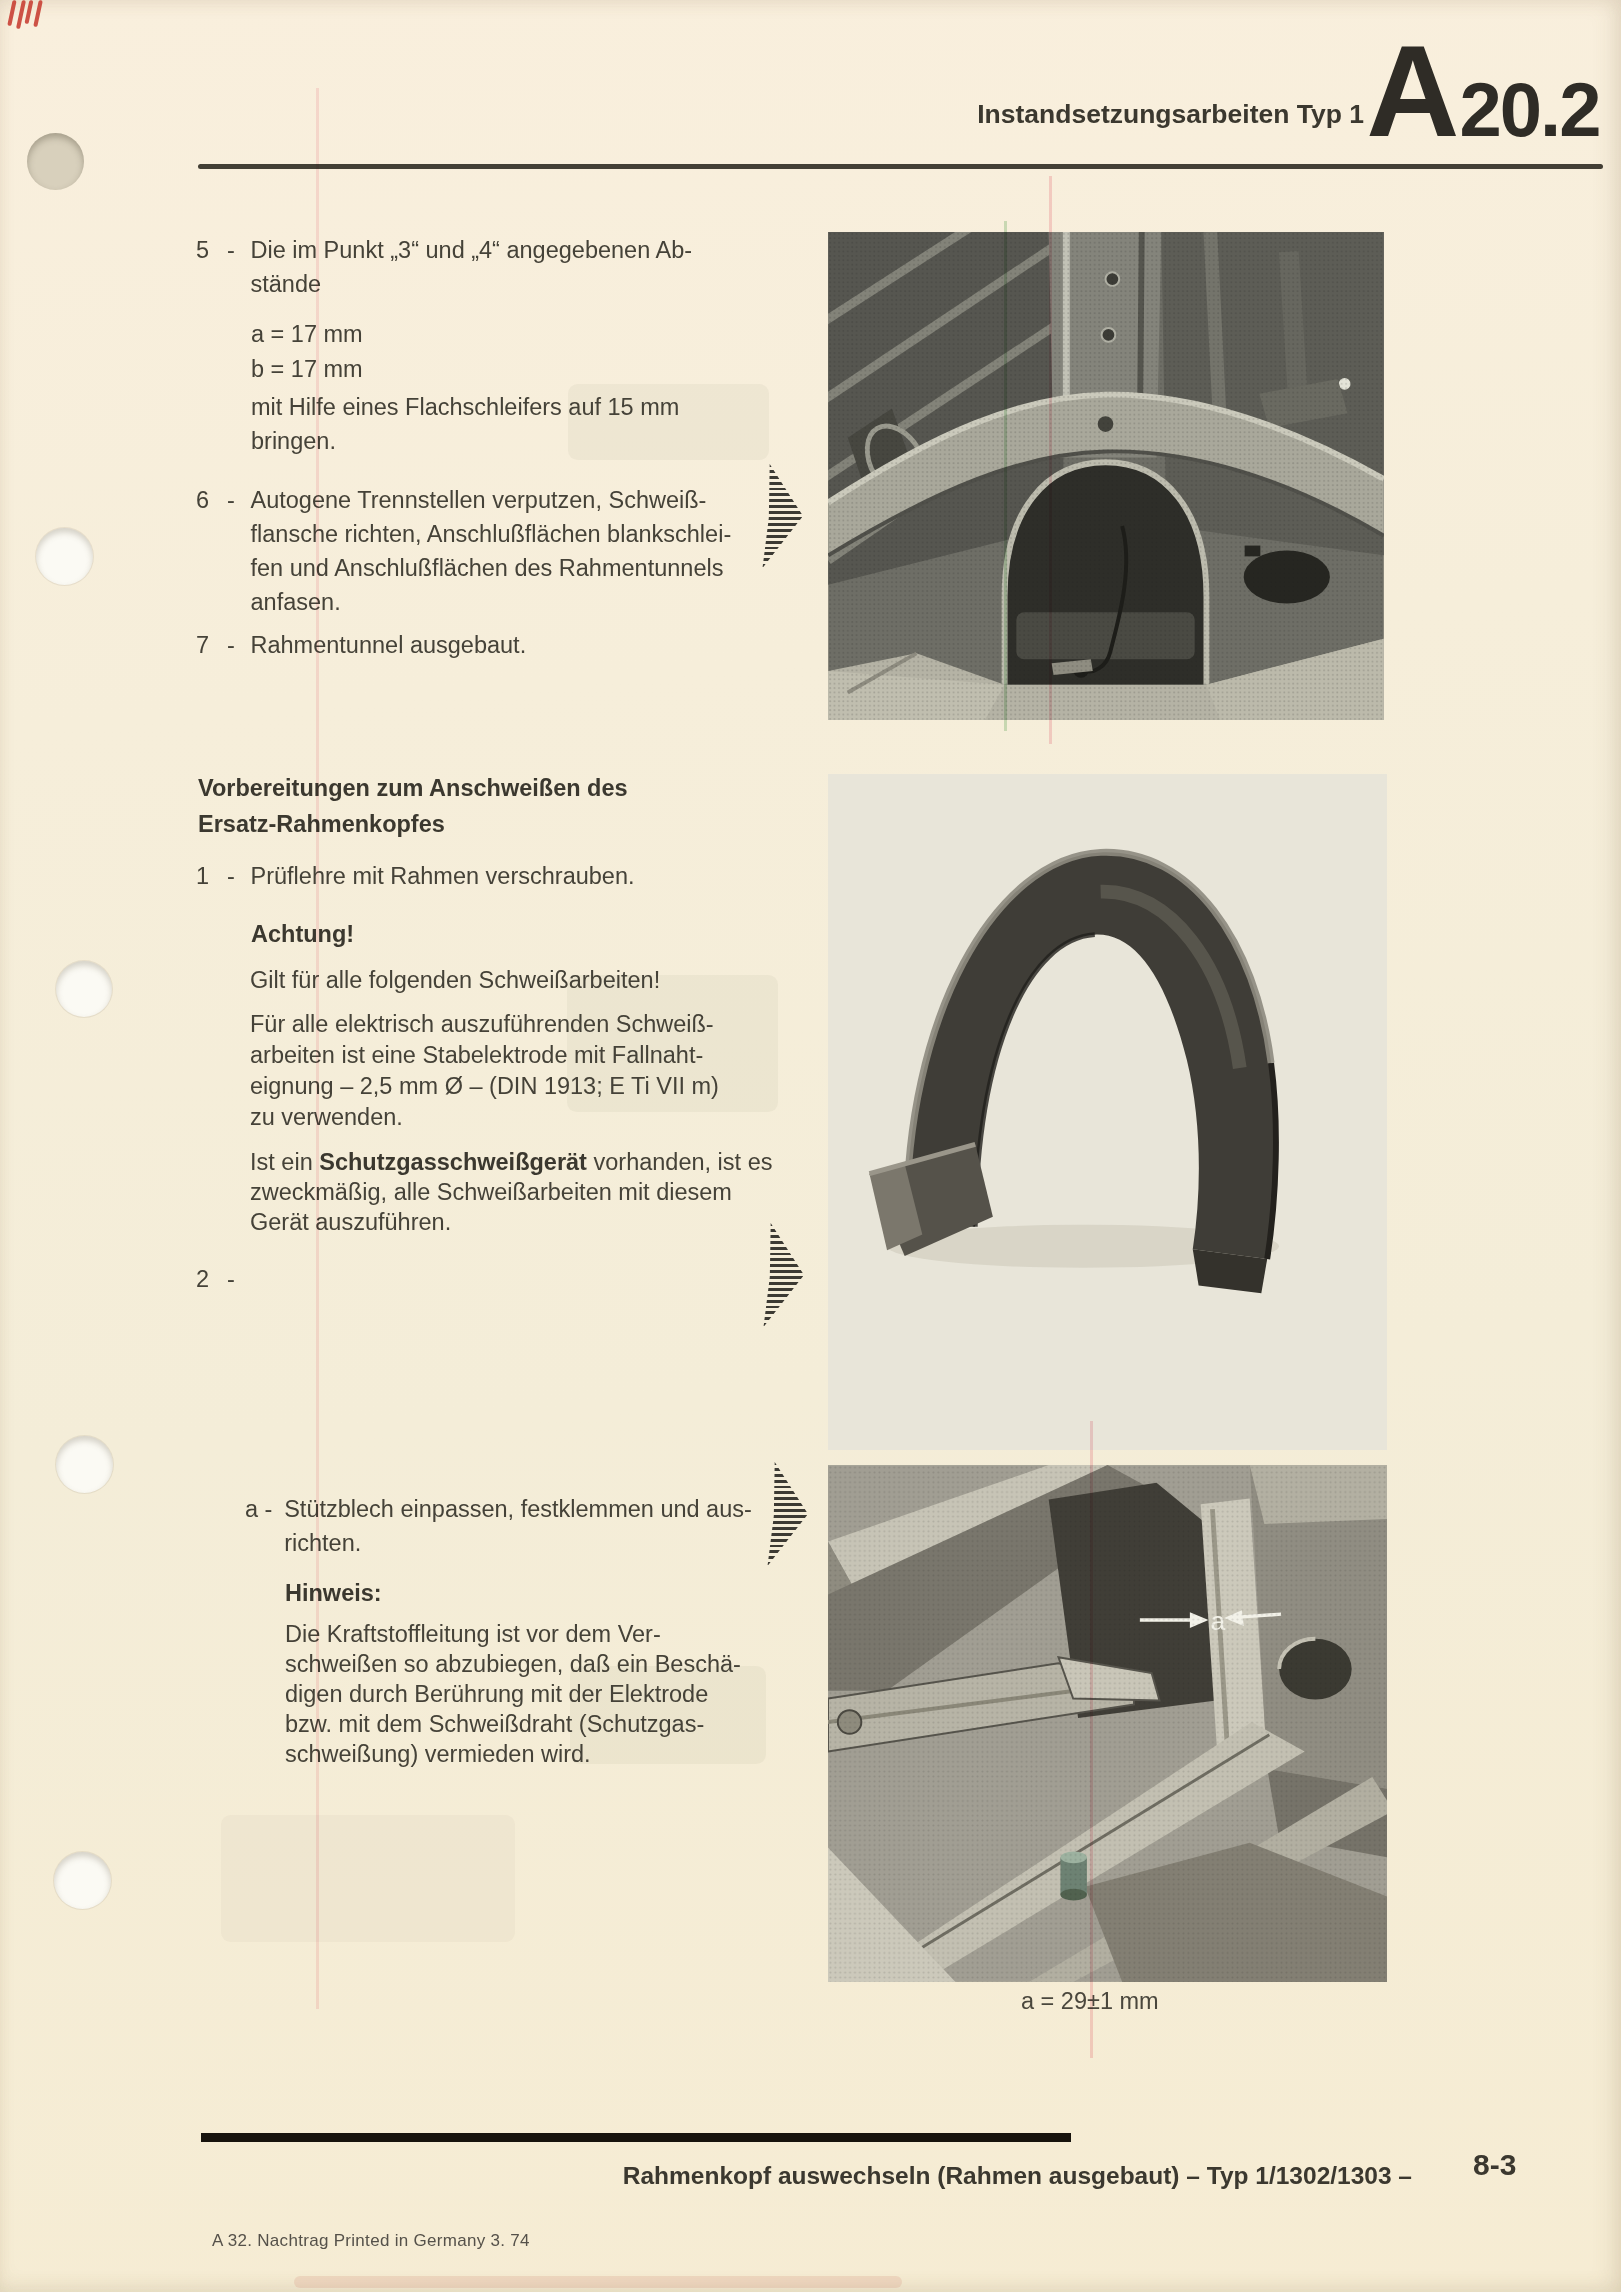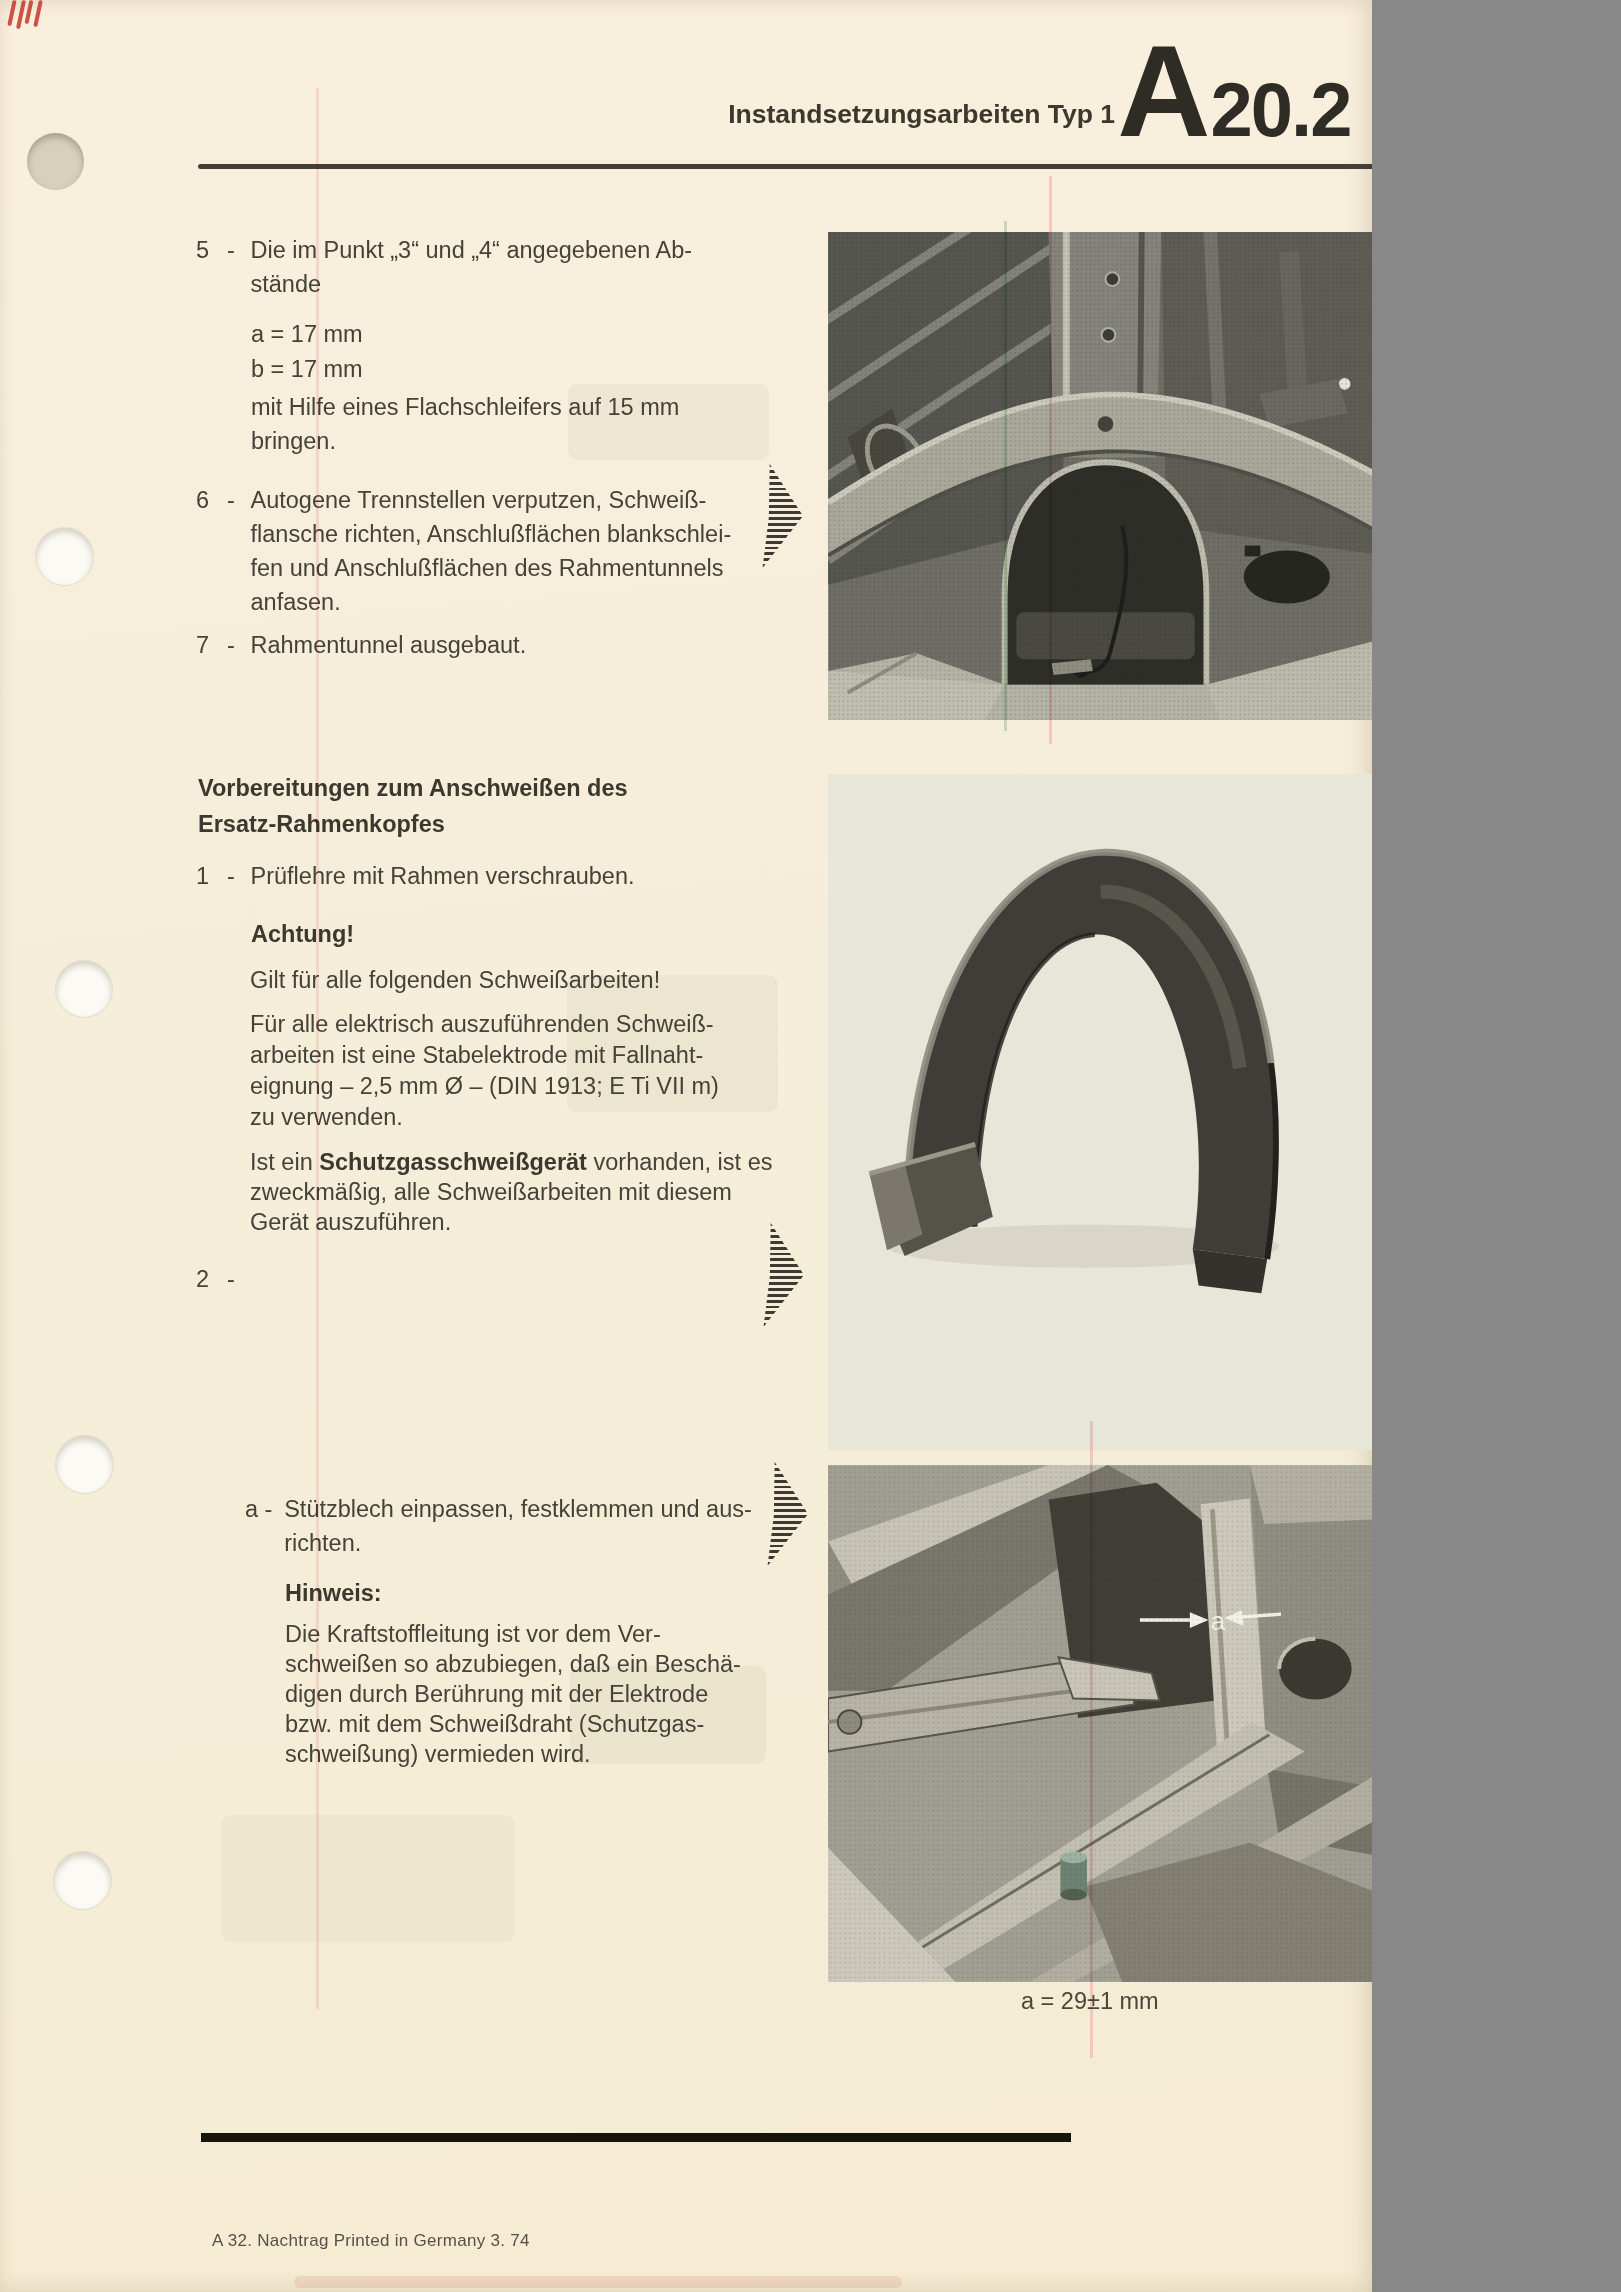--- a/index.html
+++ b/index.html
@@ -1,17 +1,17 @@
 <!DOCTYPE html>
 <html><head>
 <meta charset="utf-8">
 <style>
   html,body{margin:0;padding:0;background:#888;}
   #page{
-    position:relative;width:1372px;height:2293px;overflow:hidden;
+    position:relative;width:1621px;height:2293px;overflow:hidden;
     background:linear-gradient(175deg,#f9efdd 0%,#f6eeda 30%,#f4edd8 60%,#f6ecd3 100%);
     box-shadow:inset -9.8px 0 21.6px rgba(120,100,70,.10), inset 0 -7.8px 17.6px rgba(120,100,70,.08), inset 0 5.9px 13.7px rgba(150,110,80,.05);
     font-family:"Liberation Sans",sans-serif;color:#454238;
   }
   .abs{position:absolute;}
   .lines{white-space:pre-line;}
   .body-t{font-size:23.5px;line-height:34px;color:#454238;}
   .tight{line-height:31px;}
   .tighter{line-height:30px;}
   .bold{font-weight:bold;color:#3b382f;}
@@ -248,17 +248,18 @@
   </div>
 
   <div class="abs caption" style="left:1021px;top:1988px;">a = 29±1 mm</div>
 
   <div class="scanline pink" style="left:316px;top:88px;height:1921px;opacity:.3;"></div>
   <div class="scanline green" style="left:1004px;top:221px;height:510px;"></div>
   <div class="scanline pink" style="left:1049px;top:176px;height:568px;"></div>
   <div class="scanline pink" style="left:1090px;top:1421px;height:637px;"></div>
 
   <div class="abs footer-bar" style="left:201px;top:2133px;width:870px;height:8.8px;"></div>
+  <div class="abs bold" style="left:549px;top:2162px;width:863px;text-align:right;font-size:24.5px;">Rahmenkopf auswechseln (Rahmen ausgebaut) – Typ 1/1302/1303 –</div>
   <div class="abs bold" style="left:1473px;top:2148px;font-size:30px;">8-3</div>
   <div class="abs print-note" style="left:212px;top:2231px;">A 32. Nachtrag Printed in Germany 3. 74</div>
 
 </div>
 
 
 </body></html>

